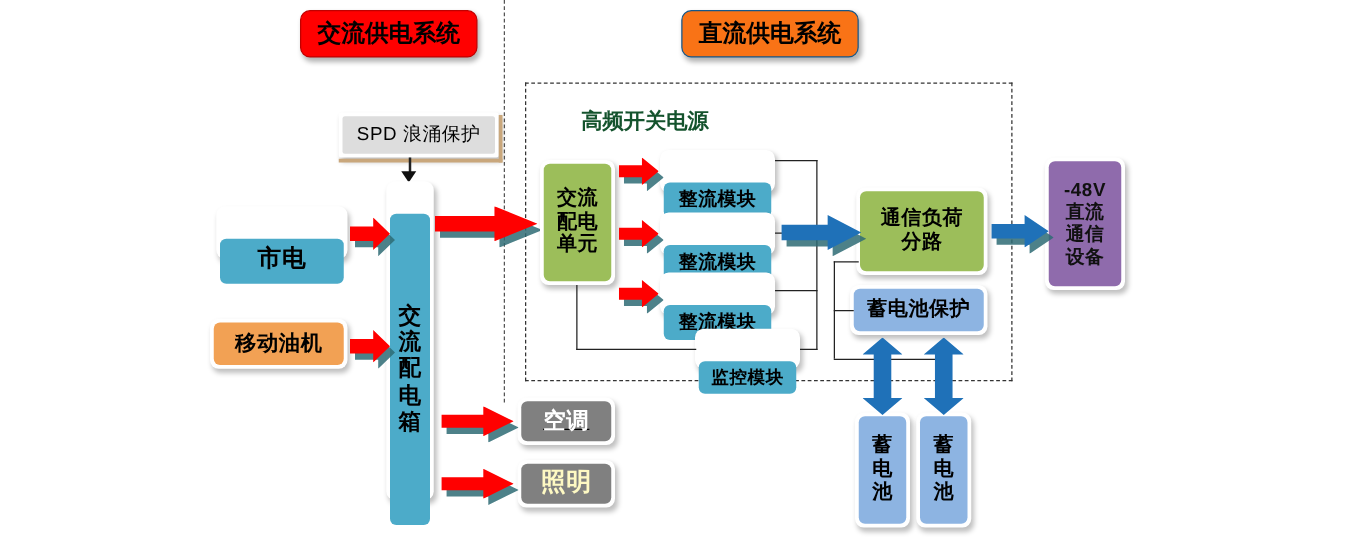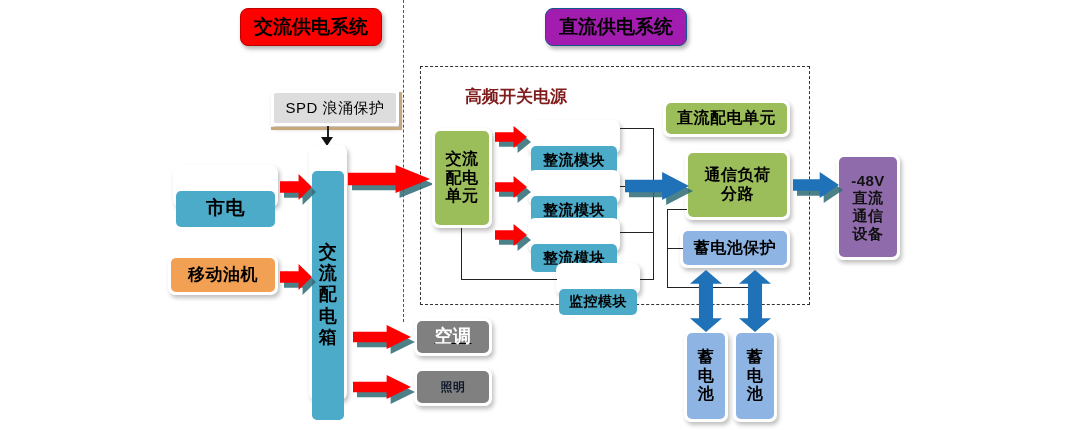--- a/index.html
+++ b/index.html
@@ -45,21 +45,21 @@
   
   .pill{
     position:absolute;
     display:flex;align-items:center;justify-content:center;
     font-weight:bold;
     border-radius:8px;
     box-shadow:2px 3px 4px rgba(0,0,0,.3);
     color:#000;
   }
   .pill.red{background:#FF0000;border:1px solid #c00000;}
-  .pill.blue{background:#a21caf;border:1px solid #14578a;}
+  .pill.blue{background:#f97316;border:1px solid #14578a;}
 
   
   .dashbox{
     position:absolute;
     box-sizing:border-box;
     border:1px dashed #333;
     background:transparent;
   }
   .vdivider{
     position:absolute;
@@ -87,21 +87,21 @@
   .arrow.updown .body,.arrow.updown .shadow{
     clip-path:polygon(50% 0%,100% 22%,72% 22%,72% 78%,100% 78%,50% 100%,0% 78%,28% 78%,28% 22%,0% 22%);
   }
   .arrow.blue .shadow{background:#2E6B74;}
 
   
   .tick-arrow{position:absolute;width:0;height:0;
     border-left:6px solid transparent;border-right:6px solid transparent;
     border-top:9px solid #111;}
 
-  .caption{position:absolute;font-weight:bold;color:#7f1d1d;white-space:nowrap;}
+  .caption{position:absolute;font-weight:bold;color:#14532d;white-space:nowrap;}
 </style>
 </head>
 <body>
 
 <div id="stage">
 
   <div class="pill red" style="left:240px;top:8px;width:140px;height:36px;font-size:19px;">
     <span>交流供电系统</span>
   </div>
 
@@ -151,21 +151,21 @@
     </div>
   </div>
 
   <div class="node gray" style="left:414px;top:318px;width:78px;height:38px;text-decoration:underline;">
     <div class="inner" style="font-size:18px;color:#fff;">
       <span>空调</span>
     </div>
   </div>
 
   <div class="node gray" style="left:414px;top:368px;width:78px;height:38px;">
-    <div class="inner" style="font-size:12px;color:#0f172a;">
+    <div class="inner" style="font-size:20px;color:#fef9c3;">
       <span>照明</span>
     </div>
   </div>
 
   <div class="arrow red right" style="left:280px;top:174px;width:32px;height:26px;">
     <div class="shadow"></div>
       <div class="body"></div>
   </div>
 
   <div class="arrow red right" style="left:280px;top:264px;width:32px;height:26px;">
@@ -233,25 +233,20 @@
 
   <div class="line v" style="left:461px;top:228px;height:52px;"></div>
   <div class="line h" style="left:461px;top:279px;width:96px;"></div>
 
   <div class="line h" style="left:620px;top:128px;width:34px;"></div>
   <div class="line h" style="left:620px;top:186px;width:34px;"></div>
   <div class="line h" style="left:620px;top:232px;width:34px;"></div>
   <div class="line v" style="left:653px;top:128px;height:152px;"></div>
   <div class="line h" style="left:640px;top:279px;width:14px;"></div>
 
-  <div class="node green" style="left:663px;top:100px;width:127px;height:37px;">
-    <div class="inner" style="font-size:16px;">
-      <span>直流配电单元</span>
-    </div>
-  </div>
 
   <div class="node green" style="left:685px;top:150px;width:105px;height:70px;text-align:center;">
     <div class="inner" style="font-size:16px;flex-direction:column;">
       <span>通信负荷</span>
       <span>分路</span>
     </div>
   </div>
 
   <div class="node lblue" style="left:680px;top:228px;width:110px;height:40px;">
     <div class="inner" style="font-size:16px;">
@@ -262,21 +257,21 @@
   <div class="arrow blue right" style="left:625px;top:172px;width:64px;height:28px;">
     <div class="shadow"></div>
       <div class="body"></div>
   </div>
 
   <div class="line v" style="left:667px;top:209px;height:78px;"></div>
   <div class="line h" style="left:667px;top:209px;width:20px;"></div>
   <div class="line h" style="left:667px;top:248px;width:16px;"></div>
   <div class="line h" style="left:667px;top:287px;width:90px;"></div>
 
-  <div class="node purple vtext" style="left:836px;top:154px;width:64px;height:106px;">
+  <div class="node purple vtext" style="left:836px;top:126px;width:64px;height:106px;">
     <div class="inner" style="font-size:15px;color:#111;">
       <span>-48V</span>
       <span>直流</span>
       <span>通信</span>
       <span>设备</span>
     </div>
   </div>
 
   <div class="arrow blue right" style="left:793px;top:172px;width:46px;height:26px;">
     <div class="shadow"></div>

